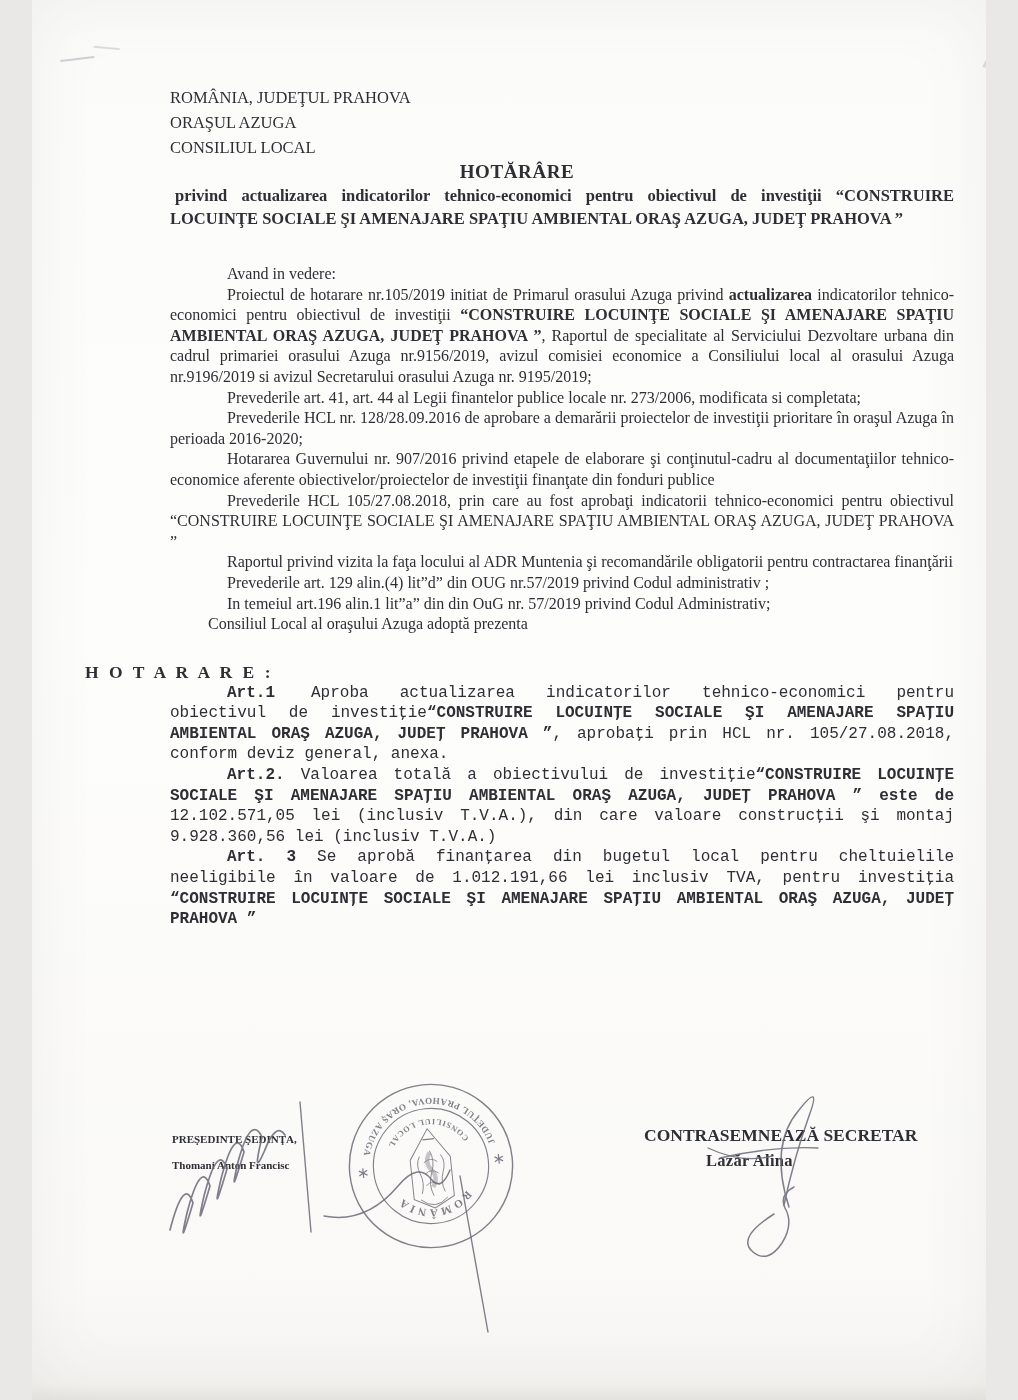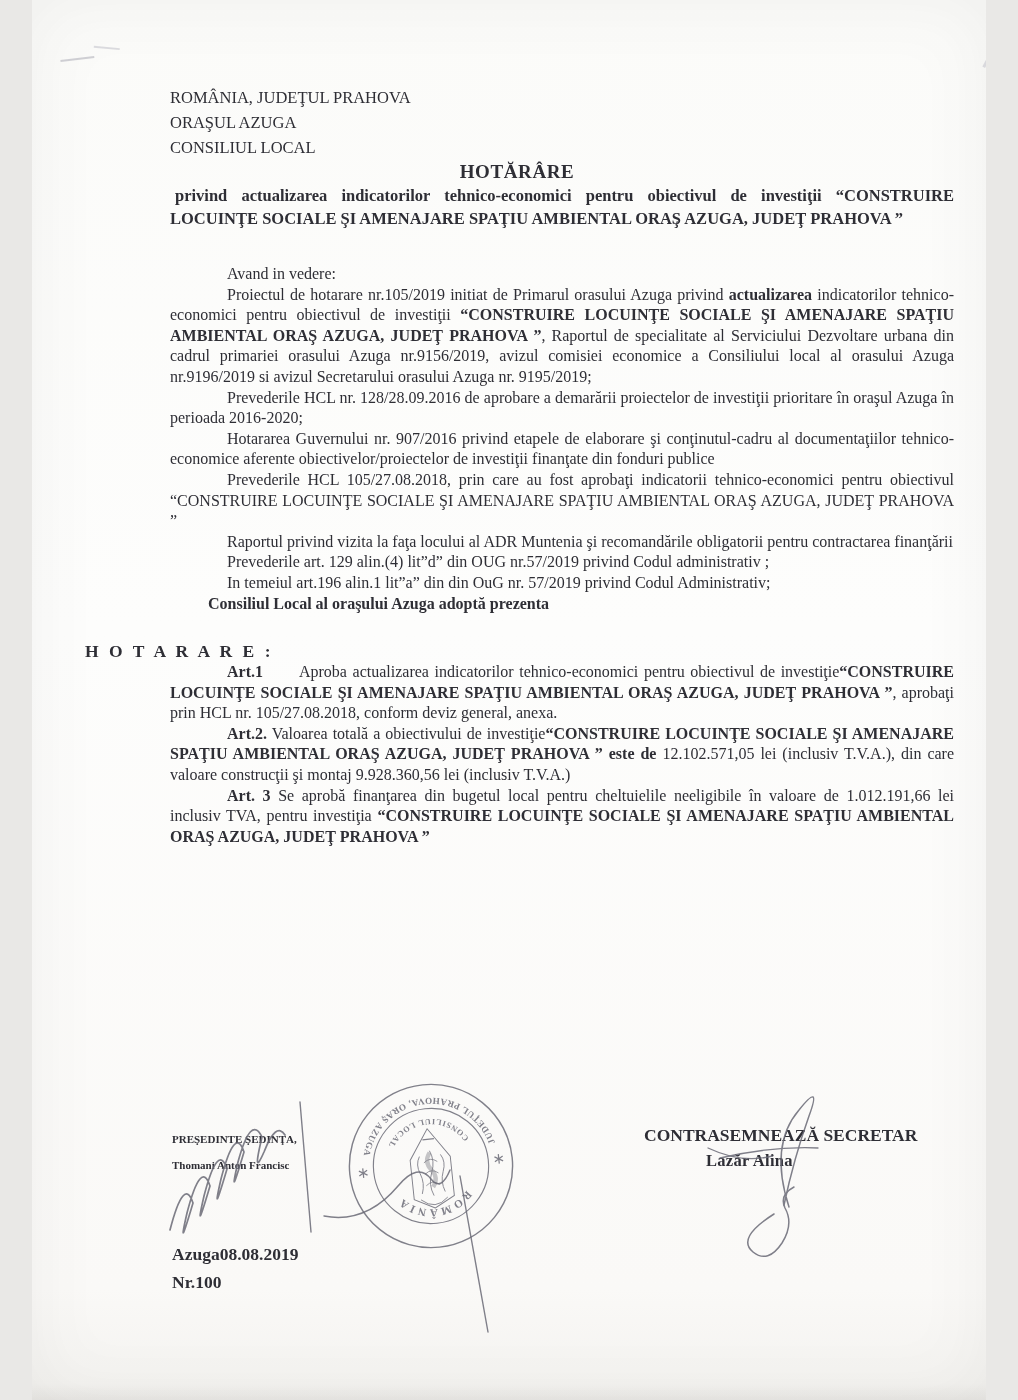--- a/index.html
+++ b/index.html
@@ -8,23 +8,23 @@
         box-shadow:inset 0 0 70px rgba(90,85,80,.07);
         font-family:"Liberation Serif","DejaVu Serif",serif;color:#2e2e35;}
   .page::after{content:"";position:absolute;left:0;right:0;bottom:0;height:16px;
         background:linear-gradient(180deg,rgba(0,0,0,0),rgba(110,105,100,.08));}
   .content{position:absolute;left:138px;top:85px;width:784px;font-size:16px;line-height:20.6px;text-align:justify;}
   .hdr{font-size:16.5px;line-height:25px;text-align:left;}
   .title{position:relative;left:-45px;text-align:center;font-weight:bold;font-size:19px;line-height:22px;letter-spacing:.6px;margin-top:1px;}
   .subtitle{font-weight:bold;font-size:16.5px;line-height:22.5px;margin:2px 0 0 0;text-indent:5px;}
   p.pre{margin:0;text-indent:57px;}
   p.intro{margin-top:34px;}
-  p.adopt{font-weight:bold;text-indent:38px;margin:0;}
+  p.adopt{font-weight:normal;text-indent:38px;margin:0;}
   .h2{position:relative;left:-85px;text-align:left;font-weight:bold;font-size:17.5px;letter-spacing:3px;line-height:22px;margin-top:26px;}
-  p.art{margin:0;text-indent:57px;}
+  p.art{margin:0;text-indent:57px;font-family:Liberation Mono, monospace;}
   .a1{margin-top:28px}.a2{margin-top:24px}.a3{margin-top:20px}.a4{margin-top:20px}
   .b{font-weight:bold;}
   .tab{display:inline-block;width:36px;}
   .sigL{position:absolute;left:140px;top:1126px;font-weight:bold;font-size:11px;line-height:26px;}
   .sigR{position:absolute;left:612px;top:1122px;font-weight:bold;font-size:17.5px;line-height:26px;}
   .sigR .name{font-size:16.5px;padding-left:62px;letter-spacing:.3px;}
   .footer{position:absolute;left:140px;top:1240px;font-weight:bold;font-size:17.5px;line-height:28px;}
   .stamp{position:absolute;left:303px;top:1070px;width:192px;height:192px;opacity:.88;}
   .inkoverlay{position:absolute;left:0;top:0;width:1018px;height:1400px;pointer-events:none;}
   .smudge{position:absolute;}
@@ -51,20 +51,21 @@
     </div>
 
     <div class="title">HOTĂRÂRE</div>
 
     <p class="subtitle">privind actualizarea  indicatorilor tehnico-economici pentru obiectivul  de investiţii “CONSTRUIRE LOCUINŢE SOCIALE ŞI AMENAJARE SPAŢIU AMBIENTAL ORAŞ AZUGA, JUDEŢ PRAHOVA ”</p>
 
     <p class="pre intro">Avand in vedere:</p>
 
     <p class="pre"><span>Proiectul de hotarare nr.105/2019 initiat de Primarul orasului Azuga privind </span><span class="b">actualizarea</span><span> indicatorilor tehnico-economici pentru obiectivul  de investiţii </span><span class="b">“CONSTRUIRE LOCUINŢE SOCIALE ŞI AMENAJARE SPAŢIU AMBIENTAL ORAŞ AZUGA, JUDEŢ PRAHOVA ”</span><span>, Raportul de specialitate al Serviciului Dezvoltare urbana din cadrul primariei orasului Azuga nr.9156/2019,  avizul comisiei economice  a Consiliului local al orasului Azuga nr.9196/2019 si avizul Secretarului orasului Azuga nr. 9195/2019;</span></p>
 
+    <p class="pre">Prevederile art. 41, art. 44 al Legii finantelor publice locale nr. 273/2006, modificata si completata;</p>
     <p class="pre">Prevederile HCL  nr. 128/28.09.2016 de aprobare a demarării proiectelor  de investiţii prioritare în oraşul Azuga în perioada 2016-2020;</p>
     <p class="pre">Hotararea Guvernului nr.  907/2016 privind etapele de elaborare şi conţinutul-cadru al documentaţiilor tehnico-economice aferente obiectivelor/proiectelor de investiţii finanţate din fonduri publice</p>
     <p class="pre">Prevederile HCL 105/27.08.2018, prin care au fost aprobaţi indicatorii tehnico-economici pentru obiectivul  “CONSTRUIRE LOCUINŢE SOCIALE ŞI AMENAJARE SPAŢIU AMBIENTAL ORAŞ AZUGA, JUDEŢ PRAHOVA ”</p>
     <p class="pre">Raportul privind vizita la faţa locului  al ADR Muntenia şi recomandările obligatorii pentru contractarea  finanţării</p>
     <p class="pre">Prevederile art. 129 alin.(4) lit”d” din  OUG nr.57/2019 privind Codul administrativ ;</p>
     <p class="pre">In temeiul art.196 alin.1 lit”a” din din OuG nr. 57/2019 privind Codul Administrativ;</p>
     <p class="adopt">Consiliul Local al oraşului Azuga adoptă prezenta</p>
 
     <div class="h2">H O T A R A R E :</div>
 
@@ -79,24 +80,20 @@
   <div class="sigL">
     <div>PREŞEDINTE ŞEDINŢA,</div>
     <div>Thomani Anton Francisc</div>
   </div>
 
   <div class="sigR">
     <div>CONTRASEMNEAZĂ  SECRETAR</div>
     <div class="name">Lazăr Alina</div>
   </div>
 
-  <div class="footer">
-    <div>Azuga08.08.2019</div>
-    <div>Nr.100</div>
-  </div>
 
   <svg class="stamp" viewBox="0 0 200 200">
     <g transform="rotate(174 100 100)" stroke="#70707b" fill="none" stroke-width="1.5">
       <circle cx="100" cy="100" r="85"></circle>
       <circle cx="100" cy="100" r="60" stroke-width="1.2"></circle>
       <defs>
         <path id="arcRing" d="M 29,100 A 71,71 0 0 0 171,100"></path>
         <path id="arcCouncil" d="M 51,100 A 49,49 0 0 0 149,100"></path>
         <path id="arcCountry" d="M 55,100 A 45,45 0 0 1 145,100"></path>
       </defs>

